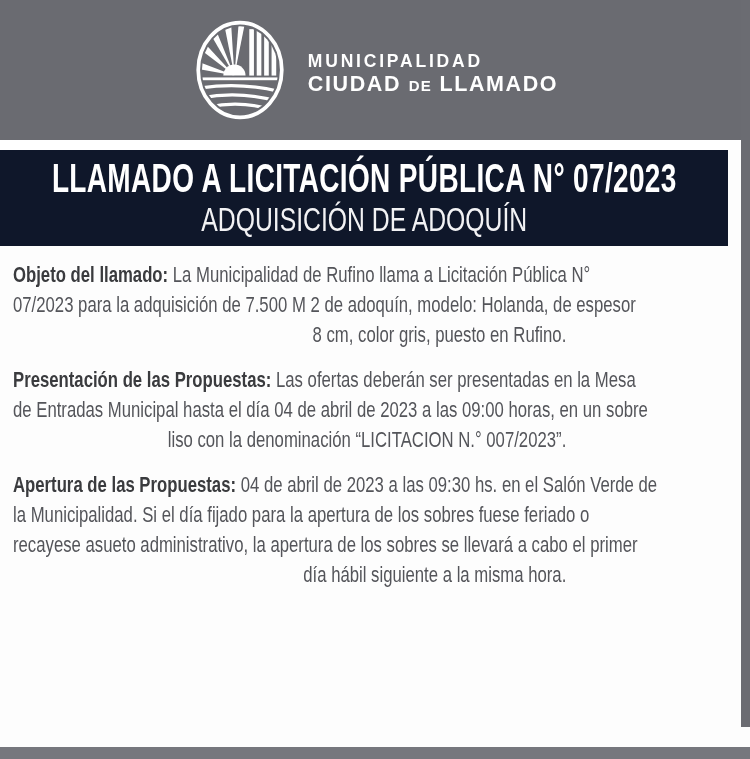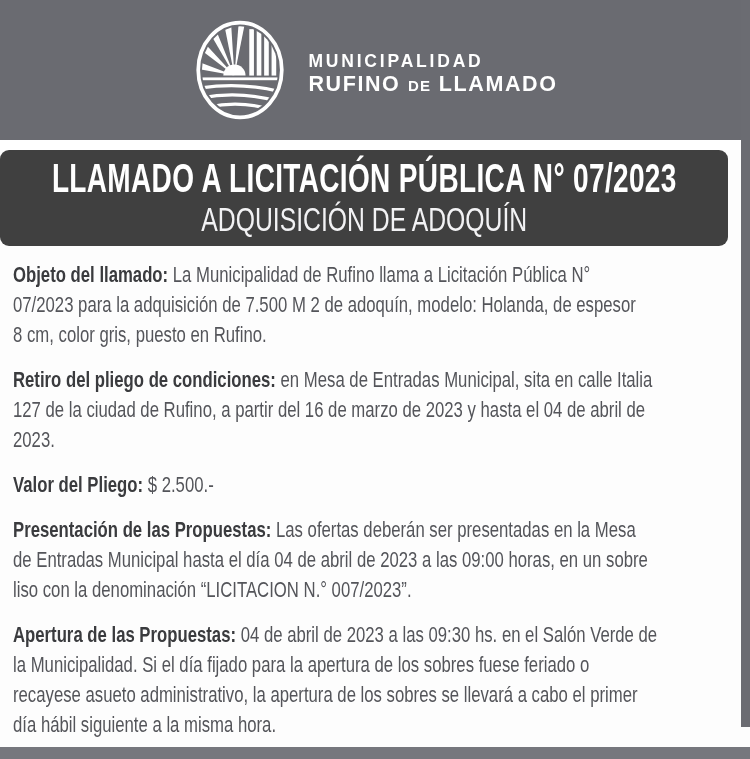--- a/index.html
+++ b/index.html
@@ -19,34 +19,34 @@
   .wm-line1 { font-size:17.5px; font-weight:bold; letter-spacing:2.8px; line-height:1.3; white-space:nowrap; }
   .wm-line2 { font-size:21.5px; font-weight:bold; letter-spacing:1.6px; line-height:1.2; white-space:nowrap; }
   .wm-line2 .de { font-size:15px; letter-spacing:1.2px;margin-top:32px; }
 
   
   .header-sep { position:absolute; top:140px; left:0; width:741px; height:10px; background:#ffffff; }
 
   
   .title-banner {
     position:absolute; top:150px; left:0; width:728px; height:96px;
-    background:#404040; color:#ffffff;
-    display:flex; flex-direction:column; align-items:center; justify-content:center;border-radius:9px;
+    background:#0f172a; color:#ffffff;
+    display:flex; flex-direction:column; align-items:center; justify-content:center;
   }
   .banner-title {
     font-size:40px; font-weight:bold; line-height:1.1;
     white-space:nowrap; transform:scaleX(0.70); letter-spacing:0.5px;
   }
   .banner-subtitle {
     font-size:33px; font-weight:400; line-height:1.2; color:#f2f2f4;
     white-space:nowrap; transform:scaleX(0.75);
   }
 
   
-  .doc-body { position:absolute; top:246px; left:0; width:741px; padding:14px 0 0 13px; box-sizing:border-box; }
+  .doc-body { position:absolute; top:246px; left:0; width:741px; padding:14px 0 0 13px; box-sizing:border-box;text-align:right; }
   .para { margin:0 0 15px 0; }
   .line {
     font-size:22px; line-height:30px; color:#54555a;
     white-space:nowrap; transform:scaleX(0.76); transform-origin:0 50%;
   }
   .line b { font-weight:bold; color:#3a3b3e; }
 
   
   .right-strip { position:absolute; top:0; right:0; width:9px; height:727px; background:#6b6c72; }
   .bottom-bar { position:absolute; bottom:0; left:0; width:750px; height:12px; background:#76777d; }
@@ -81,44 +81,36 @@
 
         <rect x="6" y="64" width="88" height="3"></rect>
 
         <path d="M4,76 Q50,68 96,80" stroke="#ffffff" stroke-width="3.5" fill="none"></path>
         <path d="M8,86 Q50,78 92,90" stroke="#ffffff" stroke-width="3.5" fill="none"></path>
         <path d="M16,96 Q50,88 84,99" stroke="#ffffff" stroke-width="3.5" fill="none"></path>
       </g>
     </svg>
     <div class="wordmark">
       <div class="wm-line1">MUNICIPALIDAD</div>
-      <div class="wm-line2"><span>RUFINO</span> <span class="de">DE</span> <span>LLAMADO</span></div>
+      <div class="wm-line2"><span>CIUDAD</span> <span class="de">DE</span> <span>LLAMADO</span></div>
     </div>
   </div>
 
   <div class="header-sep"></div>
 
   <div class="title-banner">
     <div class="banner-title">LLAMADO A LICITACIÓN PÚBLICA N° 07/2023</div>
     <div class="banner-subtitle">ADQUISICIÓN DE ADOQUÍN</div>
   </div>
 
   <div class="doc-body">
       <div class="para">
         <div class="line"><b>Objeto del llamado:</b> <span>La Municipalidad de Rufino llama a Licitación Pública N°</span></div>
         <div class="line">07/2023 para la adquisición de 7.500 M 2 de adoquín, modelo: Holanda, de espesor</div>
         <div class="line">8 cm, color gris, puesto en Rufino.</div>
-      </div>
-      <div class="para">
-        <div class="line"><b>Retiro del pliego de condiciones:</b> <span>en Mesa de Entradas Municipal, sita en calle Italia</span></div>
-        <div class="line">127 de la ciudad de Rufino, a partir del 16 de marzo de 2023 y hasta el 04 de abril de</div>
-        <div class="line">2023.</div>
-      </div>
-      <div class="para">
-        <div class="line"><b>Valor del Pliego:</b> <span>$ 2.500.-</span></div>
       </div>
       <div class="para">
         <div class="line"><b>Presentación de las Propuestas:</b> <span>Las ofertas deberán ser presentadas en la Mesa</span></div>
         <div class="line">de Entradas Municipal hasta el día 04 de abril de 2023 a las 09:00 horas, en un sobre</div>
         <div class="line">liso con la denominación “LICITACION N.° 007/2023”.</div>
       </div>
       <div class="para">
         <div class="line"><b>Apertura de las Propuestas:</b> <span>04 de abril de 2023 a las 09:30 hs. en el Salón Verde de</span></div>
         <div class="line">la Municipalidad. Si el día fijado para la apertura de los sobres fuese feriado o</div>
         <div class="line">recayese asueto administrativo, la apertura de los sobres se llevará a cabo el primer</div>

